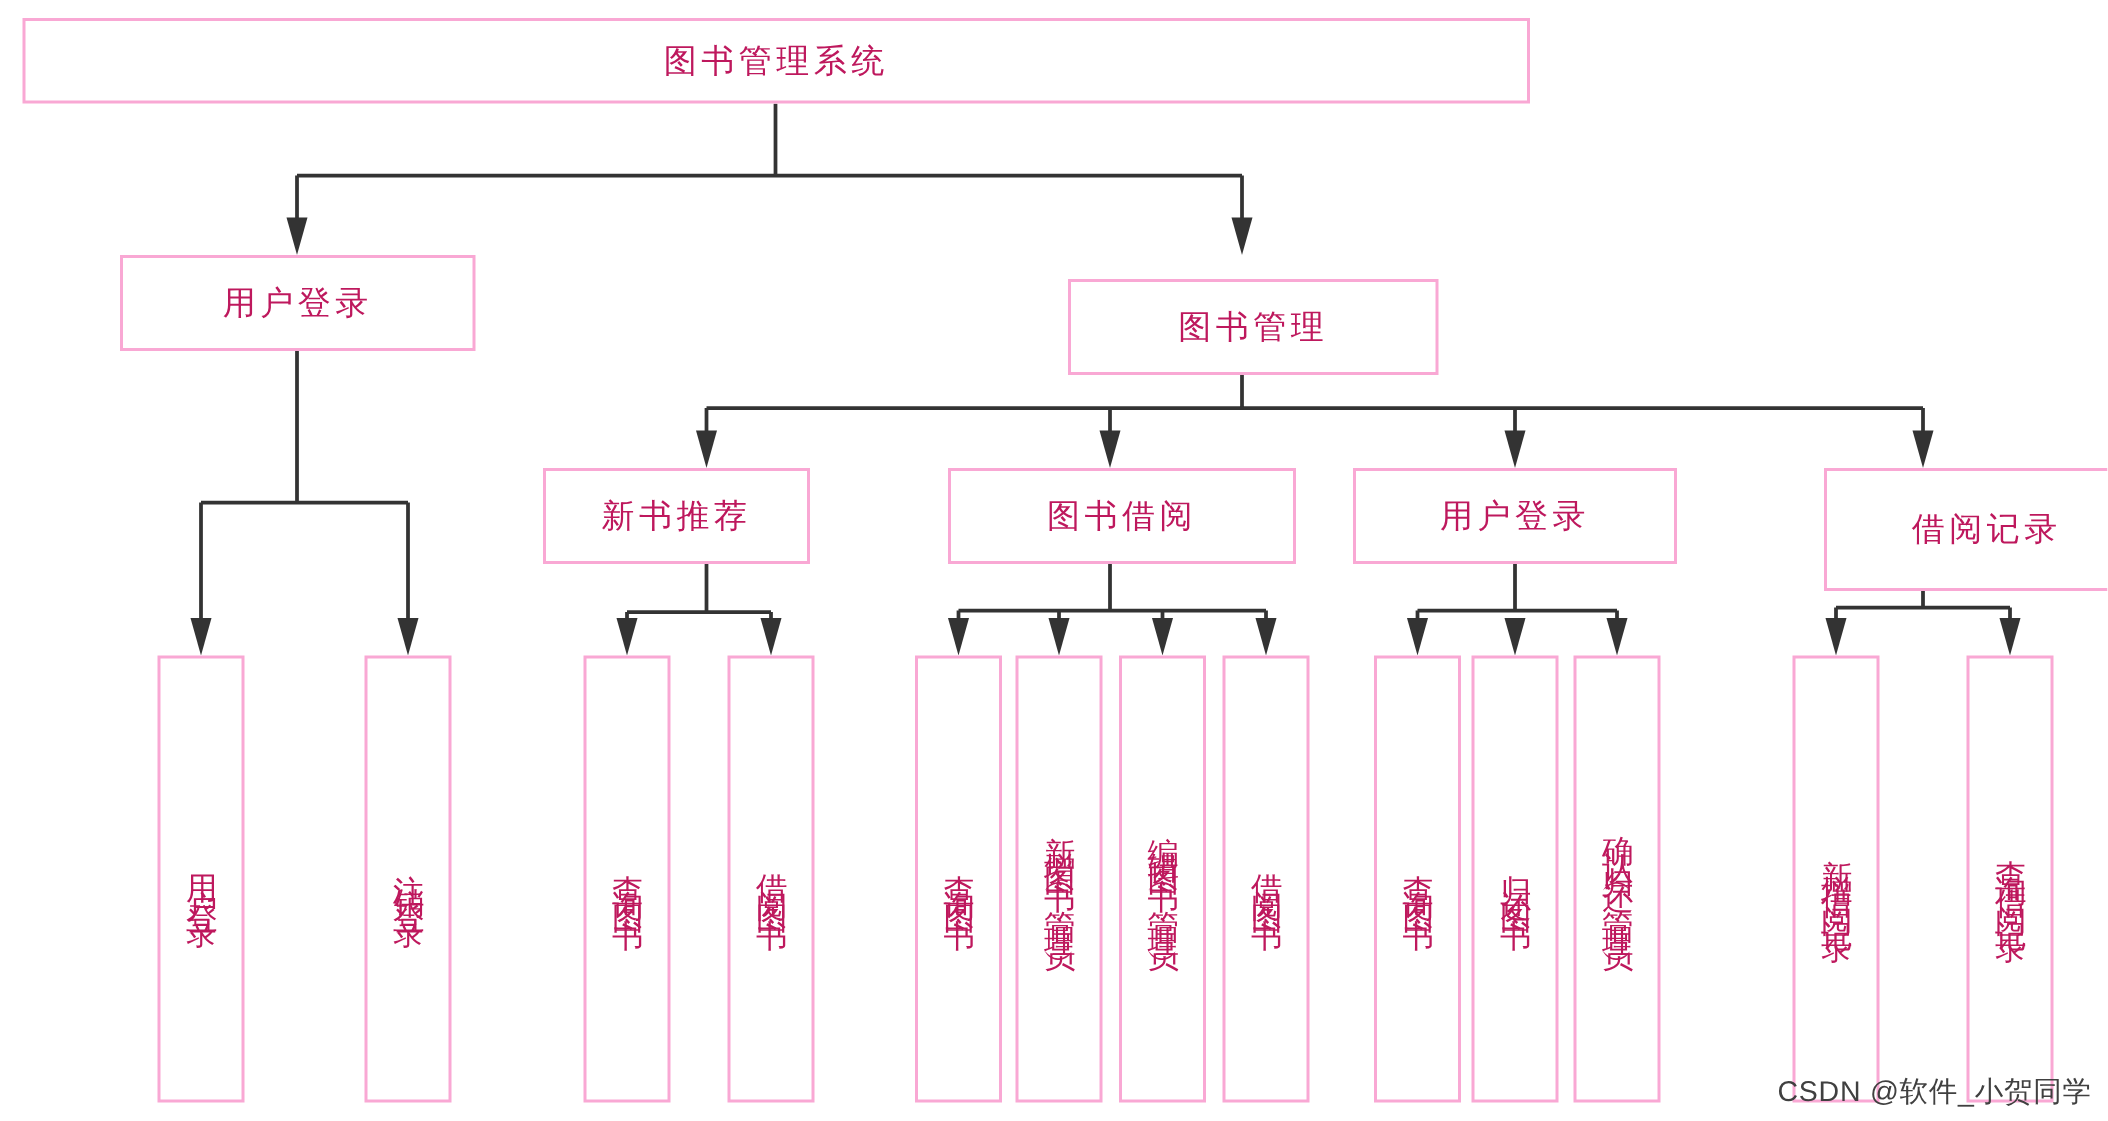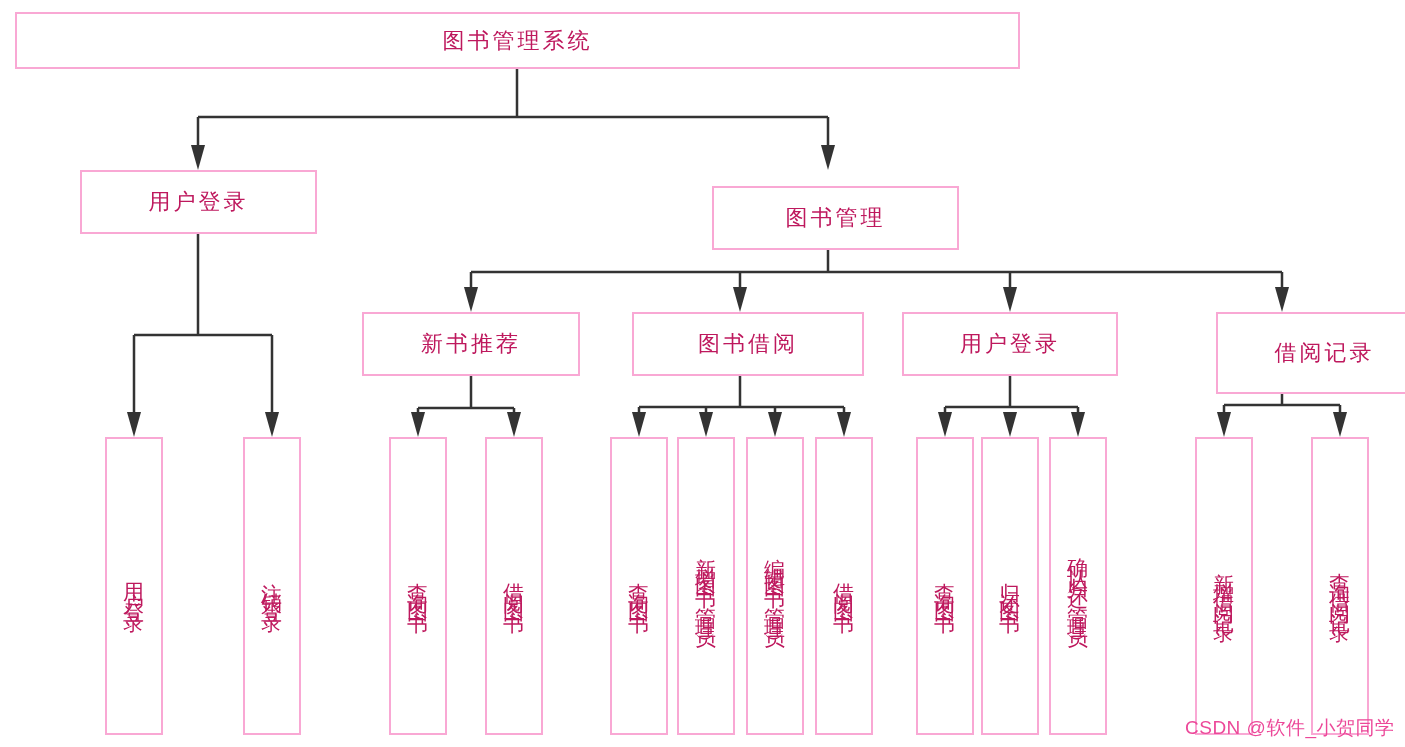--- a/index.html
+++ b/index.html
@@ -36,21 +36,21 @@
   .v-node {
     writing-mode: vertical-rl;
     font-size: 21px;
     letter-spacing: 10px;
     line-height: 1;
   }
   
   #n-root    { left: 15px;   top: 12px;  width: 1005px; height: 57px; }
   #n-login   { left: 80px;   top: 170px; width: 237px;  height: 64px; }
   #n-mgmt    { left: 712px;  top: 170px; width: 247px;  height: 64px; margin-top: 16px; }
-  #n-rec     { left: 362px;  top: 312px; width: 218px;  height: 64px; }
+  #n-rec     { left: 362px;  top: 312px; width: 178px;  height: 64px; }
   #n-borrow  { left: 632px;  top: 312px; width: 232px;  height: 64px; }
   #n-current { left: 902px;  top: 312px; width: 216px;  height: 64px; }
   #n-records { left: 1174px; top: 312px; width: 217px;  height: 82px; margin-left: 42px; }
   
   .leaf { top: 437px; width: 58px; height: 298px; }
   #f1  { left: 105px;  }
   #f2  { left: 243px;  }
   #f3  { left: 389px;  }
   #f4  { left: 485px;  }
   #f5  { left: 610px;  }
@@ -60,21 +60,21 @@
   #f9  { left: 916px;  }
   #f10 { left: 981px;  }
   #f11 { left: 1049px; }
   #f12 { left: 1195px; }
   #f13 { left: 1311px; }
   .watermark {
     position: absolute;
     left: 1185px;
     top: 715px;
     font-size: 19px;
-    color: #ec4899;
+    color: #404040;
     letter-spacing: 0.5px;
     white-space: nowrap;
   }
 </style>
 </head>
 <body>
 
 <div class="canvas">
 
   <svg class="wires" viewBox="0 0 1405 747" aria-hidden="true">

